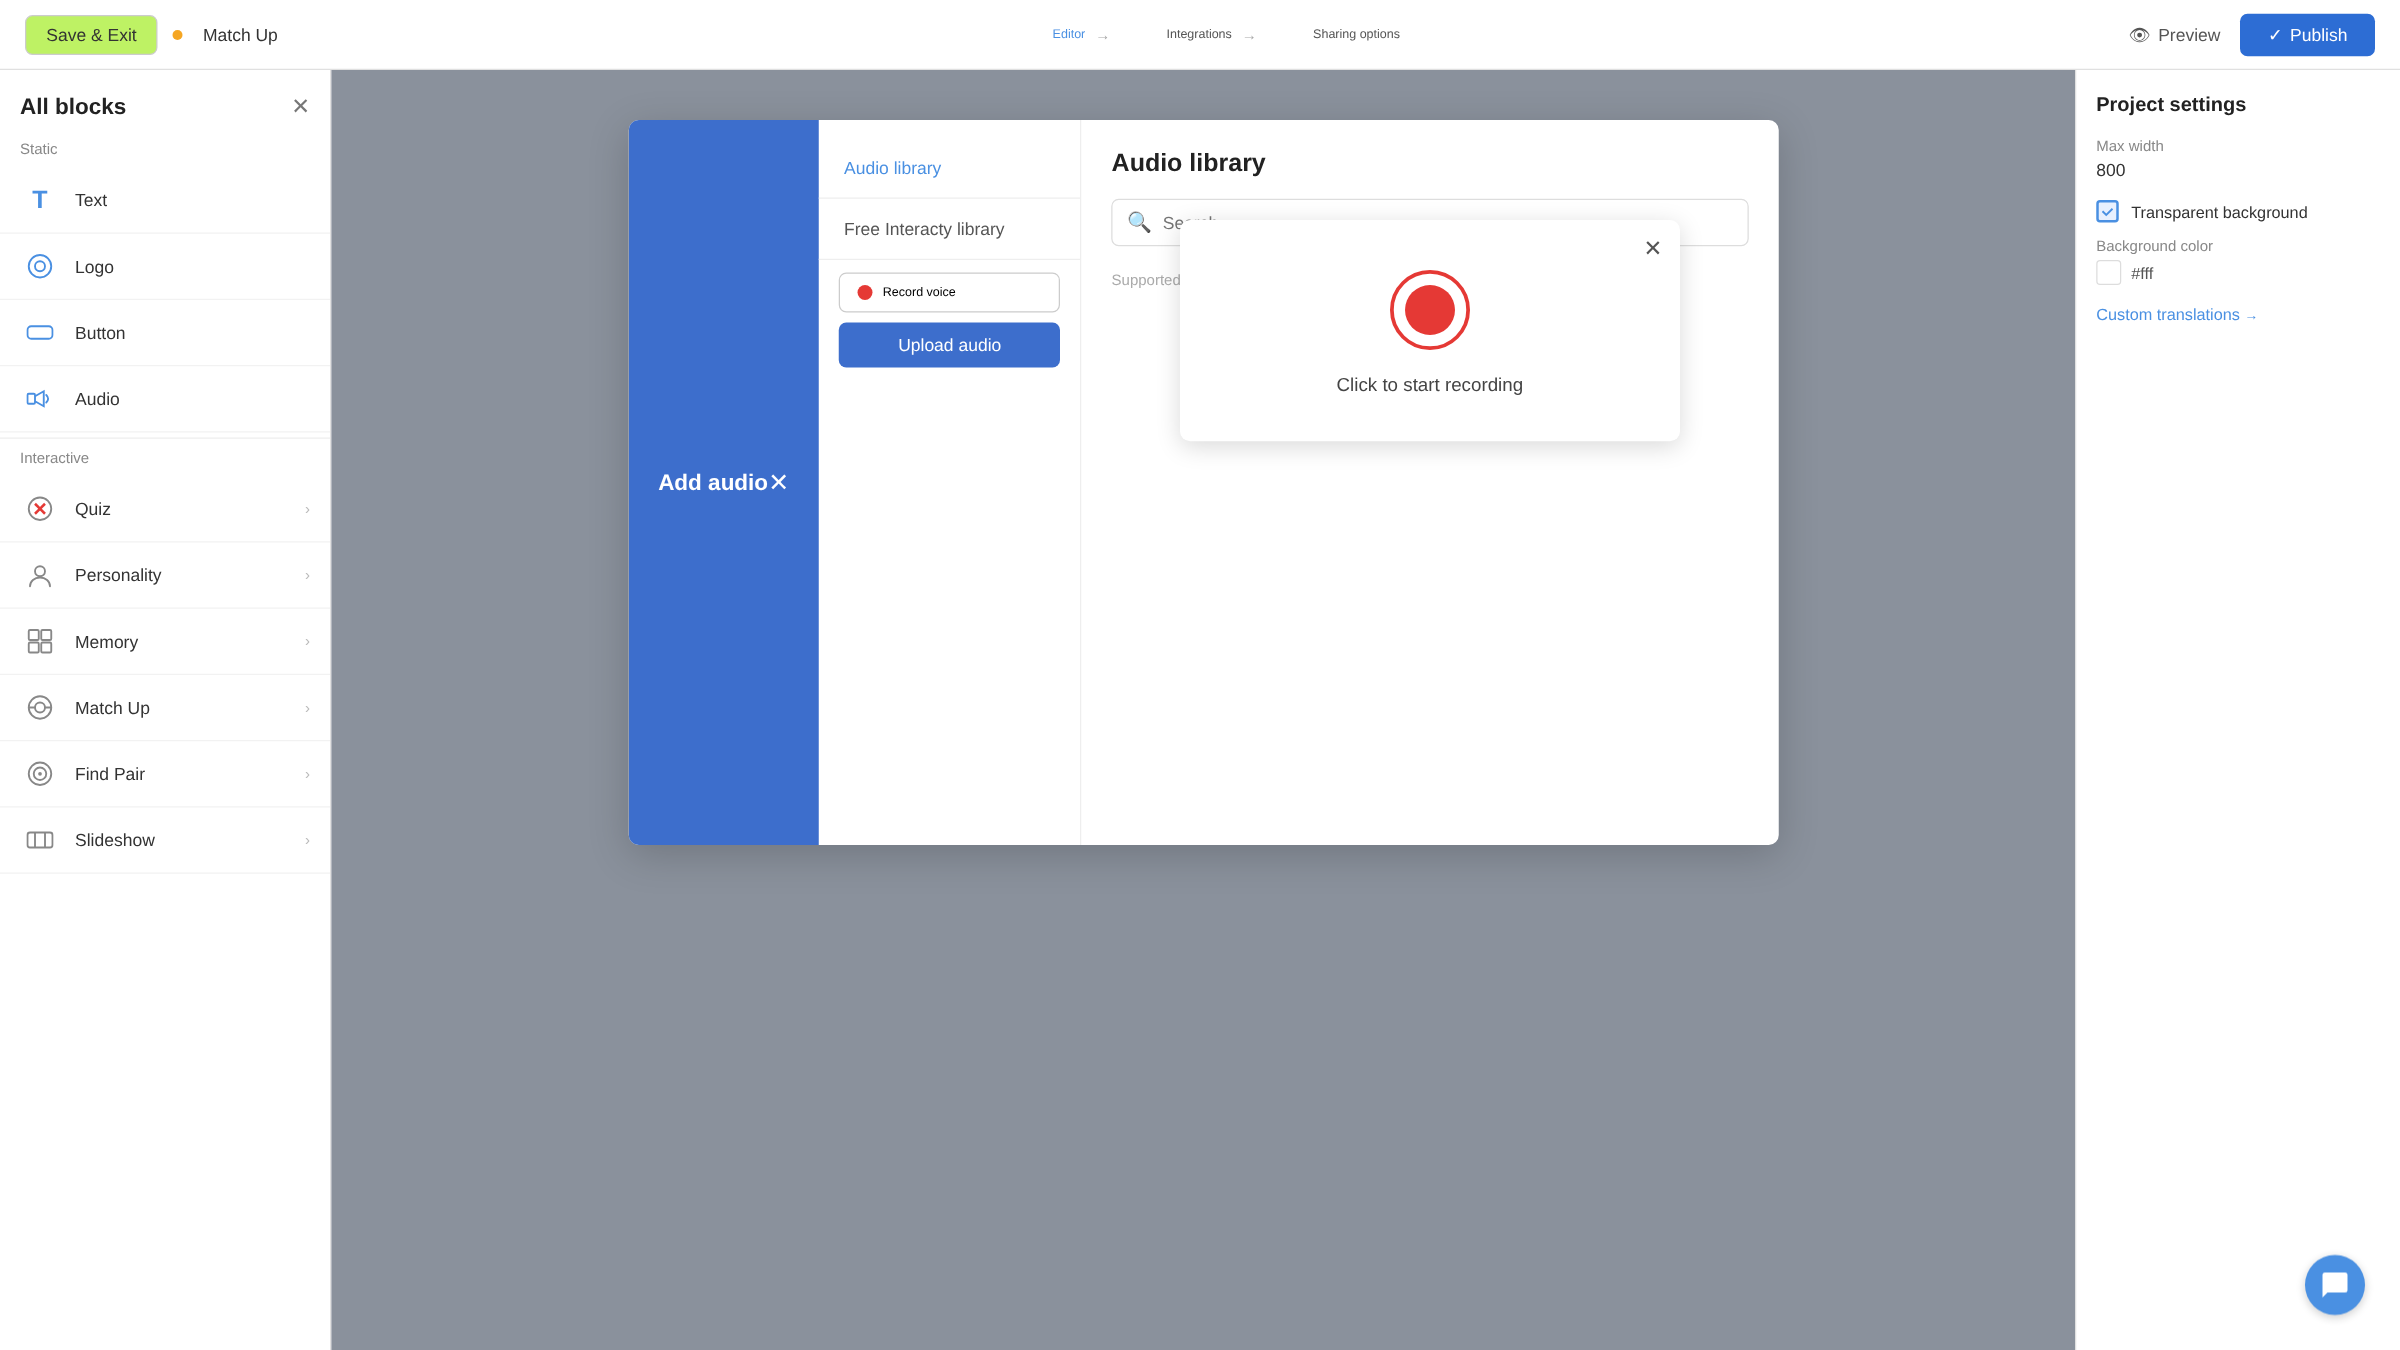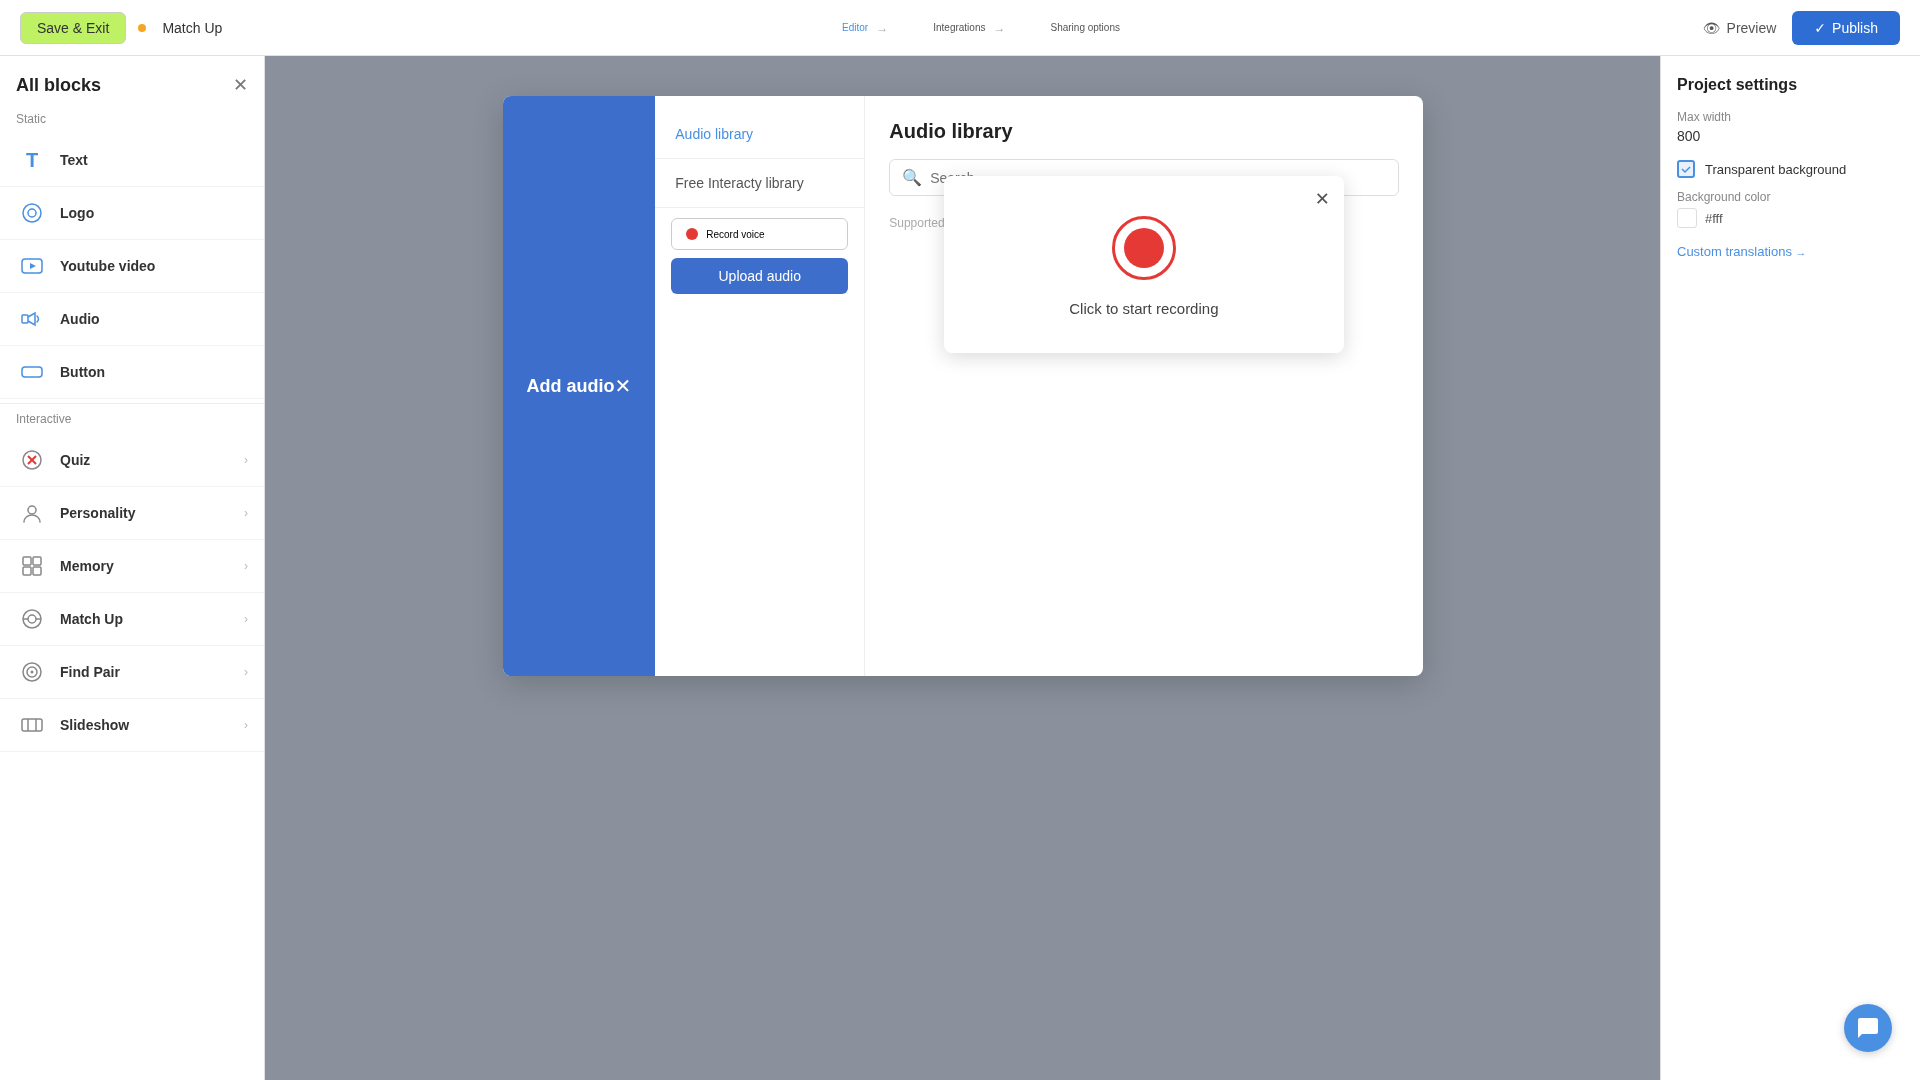--- a/index.html
+++ b/index.html
@@ -98,21 +98,21 @@
       border-bottom: 1px solid #f2f2f2;
     }
     .sidebar-item-icon {
       width: 32px;
       height: 32px;
       display: flex;
       align-items: center;
       justify-content: center;
       font-size: 18px;
     }
-    .sidebar-item-label { font-size: 14px; color: #333; flex: 1; font-weight: bold; }
+    .sidebar-item-label { font-size: 14px; color: #333; flex: 1; }
     .sidebar-item-arrow { color: #bbb; font-size: 12px; }
     .sidebar-divider { height: 1px; background: #eee; margin: 4px 0; }
 
     
     .main-area {
       flex: 1;
       background: #d0d4da;
       position: relative;
       overflow: hidden;
     }
@@ -358,43 +358,34 @@
         <svg width="22" height="22" viewBox="0 0 22 22" fill="none">
             <circle cx="11" cy="11" r="9" stroke="#4a90e2" stroke-width="1.5"></circle>
             <circle cx="11" cy="11" r="4" stroke="#4a90e2" stroke-width="1.5"></circle>
           </svg>
       </span>
       <span class="sidebar-item-label">Logo</span>
     </div>
     <div class="sidebar-item">
       <span class="sidebar-item-icon">
         <svg width="22" height="22" viewBox="0 0 22 22" fill="none">
-            <rect x="1" y="4" width="20" height="14" rx="3" stroke="#4a90e2" stroke-width="1.5"></rect>
-            <polygon points="9,8 15,11 9,14" fill="#4a90e2"></polygon>
-          </svg>
-      </span>
-      <span class="sidebar-item-label">Youtube video</span>
+            <rect x="1" y="6" width="20" height="10" rx="3" stroke="#4a90e2" stroke-width="1.5"></rect>
+          </svg>
+      </span>
+      <span class="sidebar-item-label">Button</span>
     </div>
     <div class="sidebar-item">
       <span class="sidebar-item-icon">
         <svg width="22" height="22" viewBox="0 0 22 22" fill="none">
             <rect x="1" y="7" width="6" height="8" rx="1" stroke="#4a90e2" stroke-width="1.5"></rect>
             <path d="M7 9l7-4v12l-7-4" stroke="#4a90e2" stroke-width="1.5"></path>
             <path d="M16 8c1 1 1.5 2 1.5 3s-.5 2-1.5 3" stroke="#4a90e2" stroke-width="1.5" stroke-linecap="round"></path>
           </svg>
       </span>
       <span class="sidebar-item-label">Audio</span>
-    </div>
-    <div class="sidebar-item">
-      <span class="sidebar-item-icon">
-        <svg width="22" height="22" viewBox="0 0 22 22" fill="none">
-            <rect x="1" y="6" width="20" height="10" rx="3" stroke="#4a90e2" stroke-width="1.5"></rect>
-          </svg>
-      </span>
-      <span class="sidebar-item-label">Button</span>
     </div>
 
     <div class="sidebar-divider"></div>
     <div class="section-label">Interactive</div>
 
     <div class="sidebar-item">
       <span class="sidebar-item-icon">
         <svg width="22" height="22" viewBox="0 0 22 22" fill="none">
             <circle cx="11" cy="11" r="9" stroke="#888" stroke-width="1.5"></circle>
             <line x1="7" y1="7" x2="15" y2="15" stroke="#e53935" stroke-width="2"></line>

